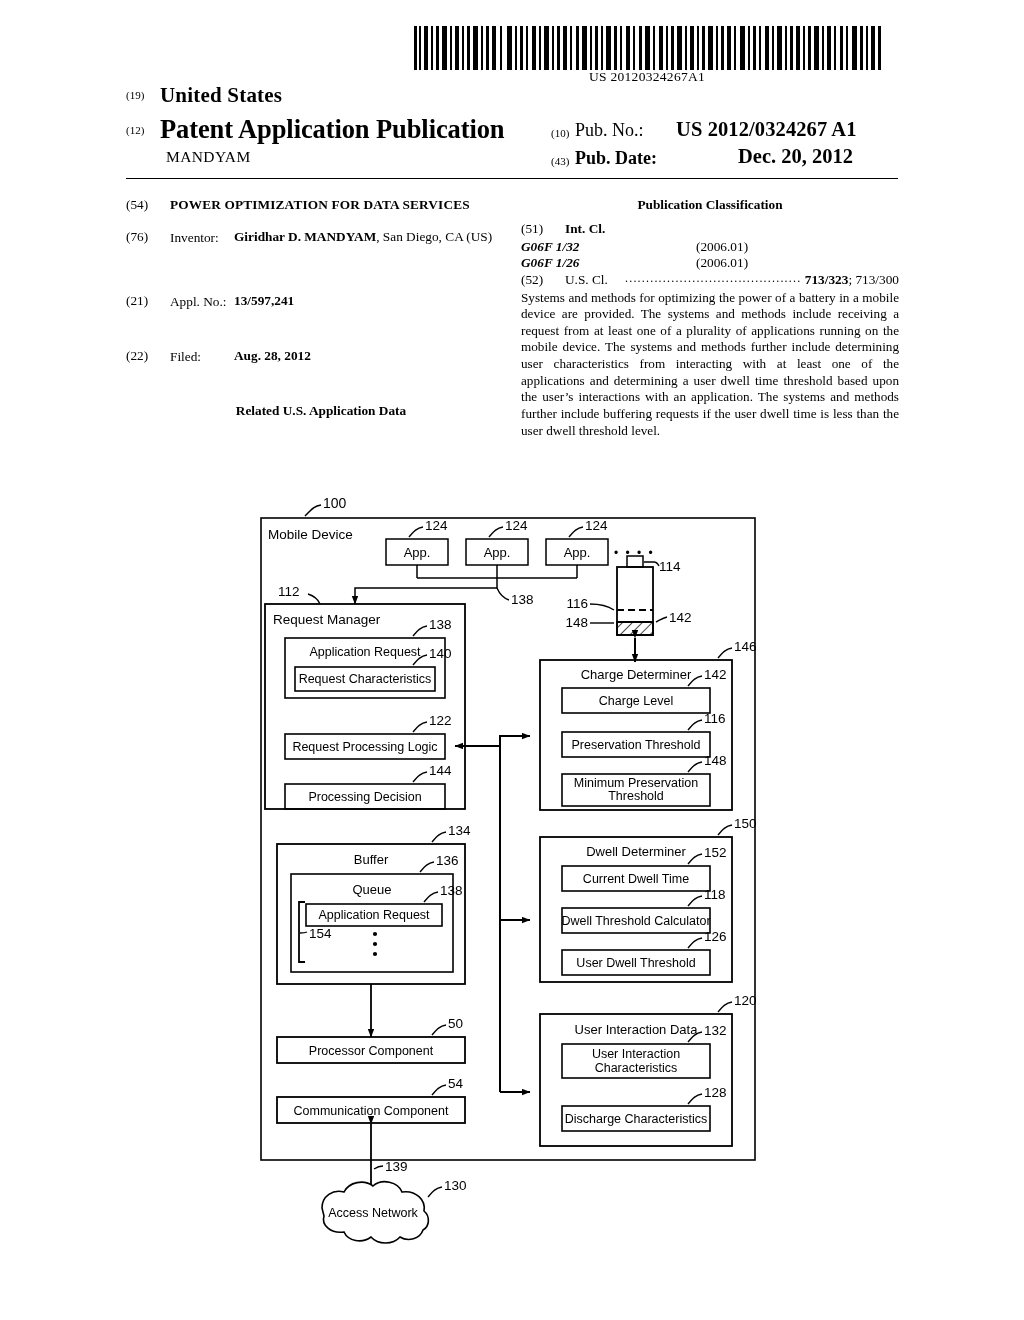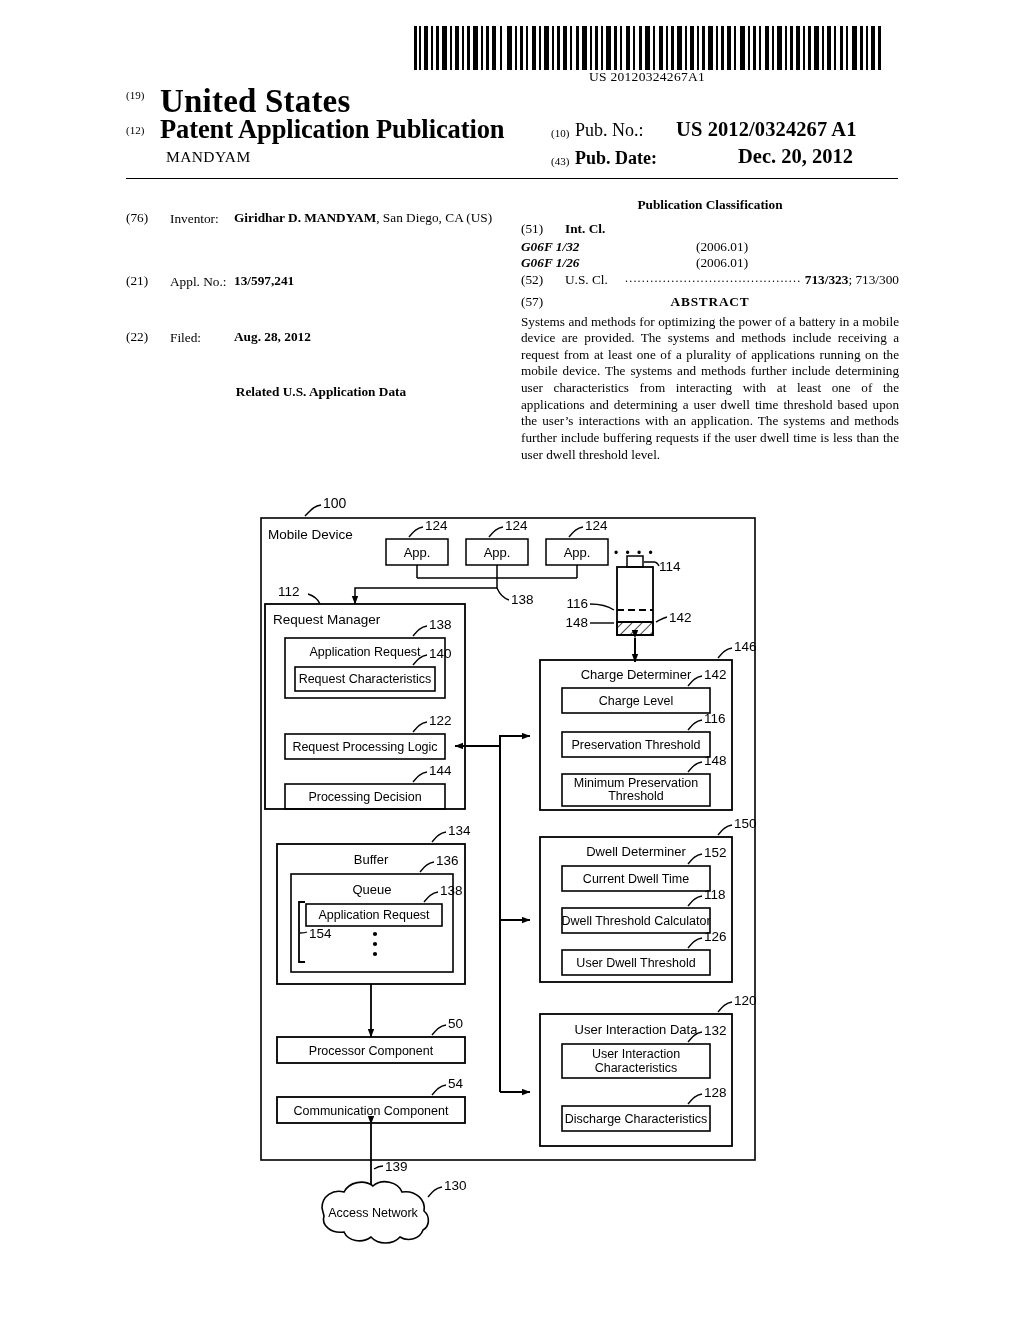--- a/index.html
+++ b/index.html
@@ -17,21 +17,21 @@
   .barcode-wrap{position:absolute;left:412px;top:26px;width:470px;height:44px;}
   .barcode{width:100%;height:100%;display:block;}
   .barcode-num{
     position:absolute;left:412px;top:69px;width:470px;
     text-align:center;font-size:13.5px;letter-spacing:.3px;
     font-family:"Liberation Serif", serif;
   }
 
   
   .mh-19{position:absolute;left:126px;top:89px;font-size:11px;}
-  .mh-us{position:absolute;left:160px;top:83px;font-size:33px;font-weight:bold;letter-spacing:.2px;}
+  .mh-us{position:absolute;left:160px;top:83px;font-size:21px;font-weight:bold;letter-spacing:.2px;}
   .mh-12{position:absolute;left:126px;top:124px;font-size:11px;}
   .mh-pap{position:absolute;left:160px;top:114px;font-size:26.5px;font-weight:bold;letter-spacing:-.1px;}
   .mh-author{position:absolute;left:166px;top:148px;font-size:15.5px;letter-spacing:.4px;}
 
   .mh-10{position:absolute;left:551px;top:127px;font-size:11px;}
   .mh-pubno-lbl{position:absolute;left:575px;top:120px;font-size:18px;font-weight:normal;}
   .mh-pubno-val{position:absolute;left:676px;top:118px;font-size:20.5px;font-weight:bold;letter-spacing:.1px;}
   .mh-43{position:absolute;left:551px;top:155px;font-size:11px;}
   .mh-pubdate-lbl{position:absolute;left:575px;top:148px;font-size:18px;font-weight:bold;}
   .mh-pubdate-val{position:absolute;left:738px;top:145px;font-size:20.5px;font-weight:bold;}
@@ -174,20 +174,24 @@
   <div class="mh-pubno-lbl">Pub. No.:</div>
   <div class="mh-pubno-val">US 2012/0324267 A1</div>
   <div class="mh-43">(43)</div>
   <div class="mh-pubdate-lbl">Pub. Date:</div>
   <div class="mh-pubdate-val">Dec. 20, 2012</div>
 
   <div class="rule-top"></div>
 
   <div class="col-l">
 
+    <div class="fld">
+      <span class="num">(54)</span>
+      <span class="body title54">POWER OPTIMIZATION FOR DATA SERVICES</span>
+    </div>
 
     <div style="height:13px"></div>
 
     <div class="fld">
       <span class="num">(76)</span>
       <span class="body">
         <span class="inv-row">
           <span class="lbl">Inventor:</span>
           <span class="val"><span class="b">Giridhar D. MANDYAM</span><span>, San Diego, CA (US)</span></span>
         </span>
@@ -242,24 +246,20 @@
       </span>
     </div>
 
     <div class="uscl">
       <span class="num">(52)</span>
       <span class="lbl">U.S. Cl.</span>
       <span class="dots">..........................................</span>
       <span class="vals"><span class="b">713/323</span><span>; 713/300</span></span>
     </div>
 
-    <div class="abs-row">
-      <span class="num">(57)</span>
-      <span class="lbl">ABSTRACT</span>
-    </div>
 
     <div class="abstract">Systems and methods for optimizing the power of a battery in a mobile device are provided. The systems and methods include receiving a request from at least one of a plurality of applications running on the mobile device. The systems and methods further include determining user characteristics from interacting with at least one of the applications and determining a user dwell time threshold based upon the user’s interactions with an application. The systems and methods further include buffering requests if the user dwell time is less than the user dwell threshold level.</div>
   </div>
 
   <div class="fig">
     <svg width="1024" height="770" viewBox="0 0 1024 770" aria-hidden="false">
       <defs>
         <marker id="ah" markerWidth="9" markerHeight="9" refX="8" refY="3.2" orient="auto" markerUnits="userSpaceOnUse">
           <path d="M0,0 L8.4,3.2 L0,6.4 z" fill="#000"></path>
         </marker>

